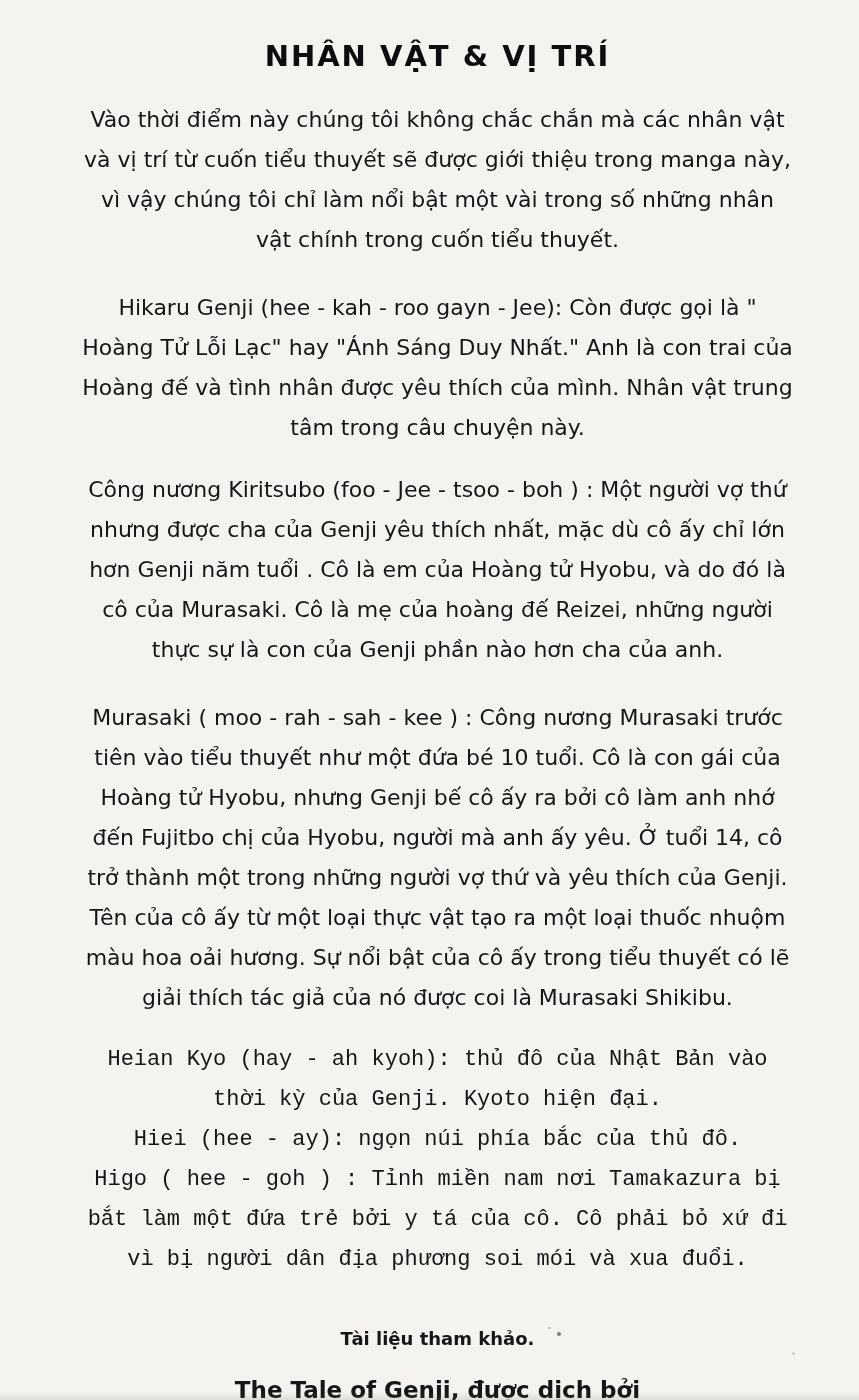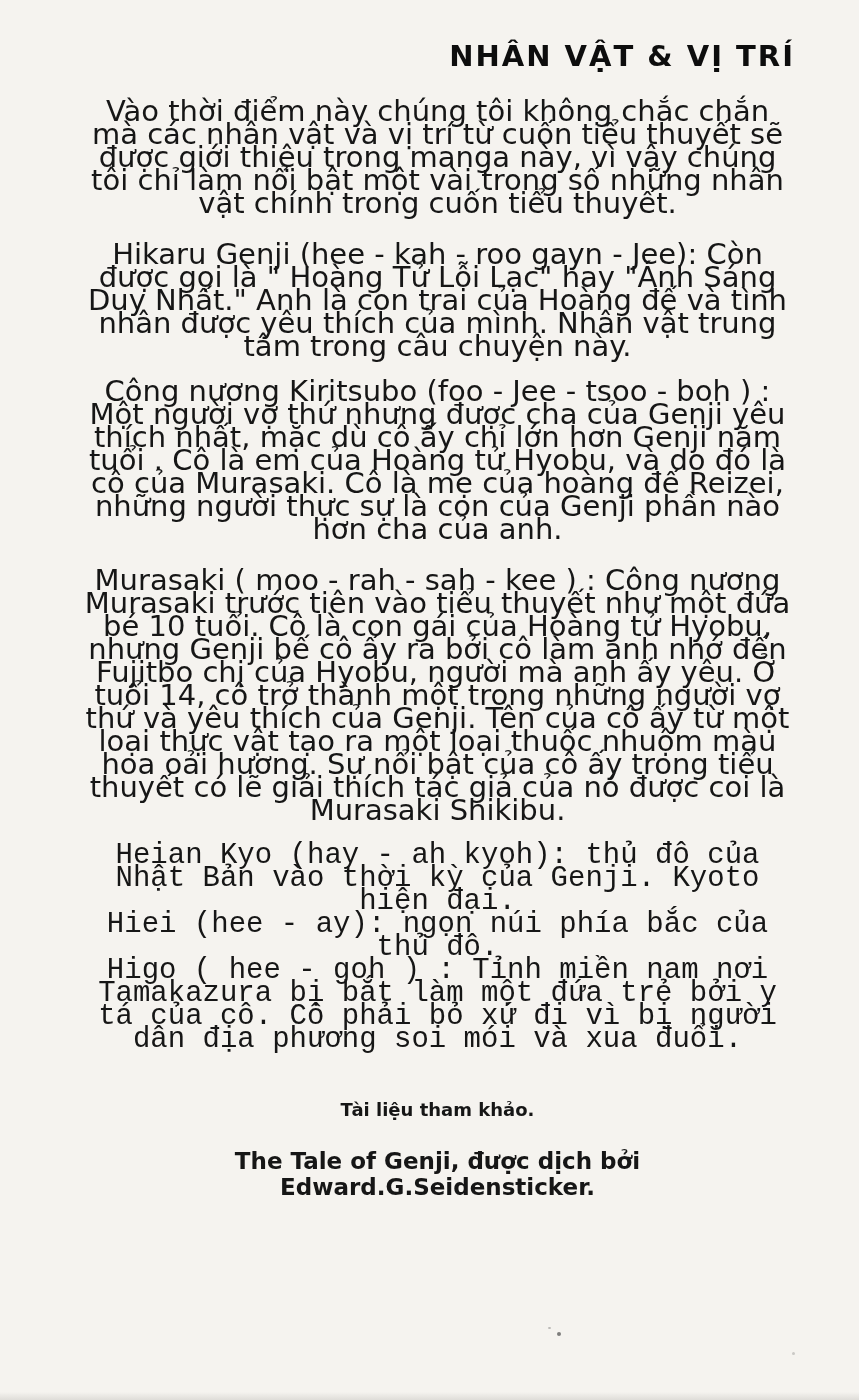--- a/index.html
+++ b/index.html
@@ -24,25 +24,24 @@
     width: 715px;
     text-align: center;
   }
   .title {
     font-size: 29px;
     font-weight: 700;
     line-height: 36px;
     letter-spacing: 2px;
     color: #0d0d0d;
     margin: 0 0 26px 0;
-    text-align: right;
   }
   .para {
-    font-size: 29px;
-    line-height: 23px;
+    font-size: 22px;
+    line-height: 40px;
     margin: 0 0 28px 0;
     font-weight: 500;
   }
   .para.tight { margin-bottom: 22px; }
   .para.pre-line { white-space: pre-line; font-family: Liberation Mono, monospace; }
   .ref-heading {
     font-size: 18px;
     font-weight: 700;
     margin: 48px 0 28px 0;
   }

